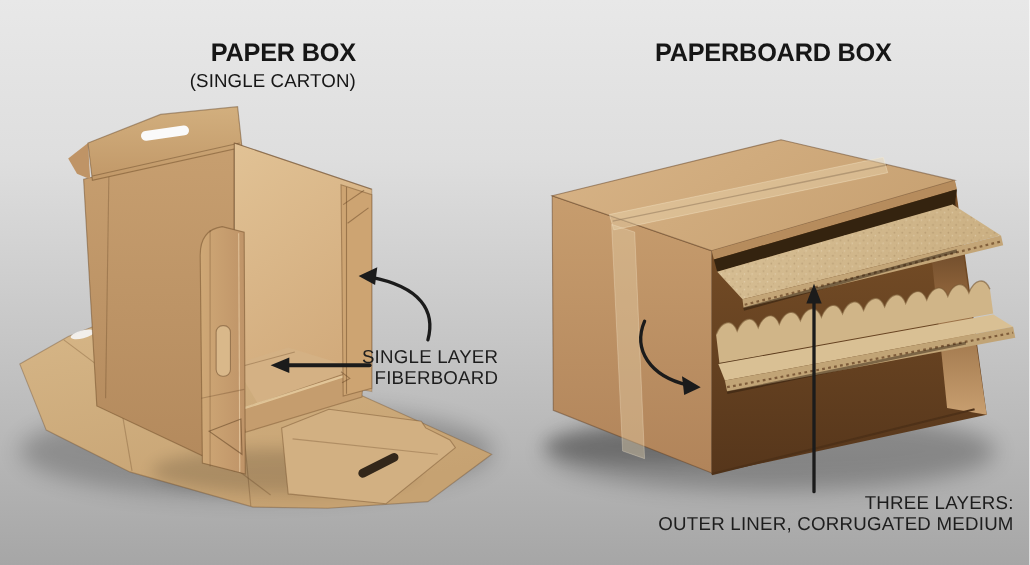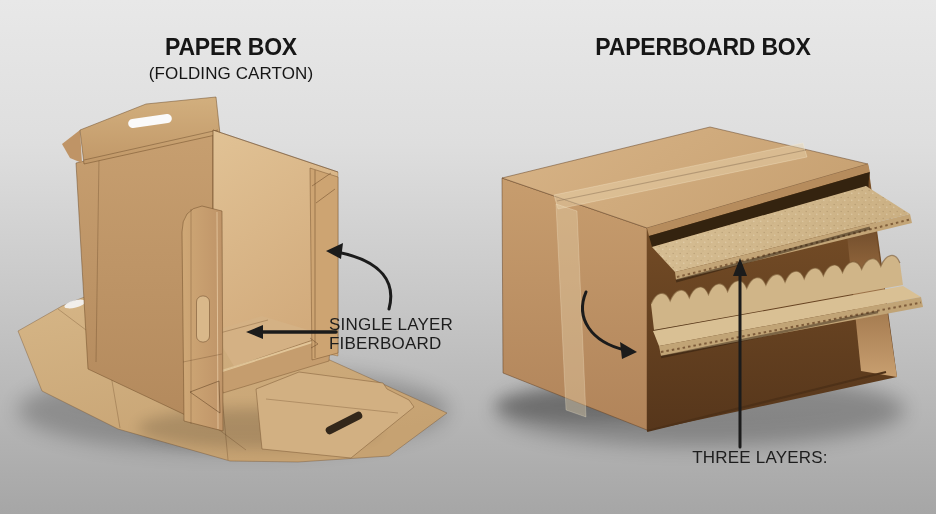--- a/index.html
+++ b/index.html
@@ -5,23 +5,23 @@
   html,body{margin:0;padding:0;}
   .stage{
     position:relative;width:936px;height:514px;overflow:hidden;
     background:linear-gradient(180deg,#e8e8e8 0%,#dedede 28%,#c6c6c6 60%,#a6a6a6 100%);
     font-family:"Liberation Sans", sans-serif;
   }
   .stage svg{position:absolute;left:0;top:0;}
   .title-block{position:absolute;text-align:center;transform:translateX(-50%);color:#161616;white-space:nowrap;}
   .title-block .t{font-size:23px;font-weight:700;letter-spacing:-0.2px;}
   .title-block .s{font-size:17px;font-weight:400;margin-top:3px;letter-spacing:0.1px;}
-  .annotation{position:absolute;text-align:left;transform:translateX(-50%);color:#1d1d1d;
+  .annotation{position:absolute;text-align:right;transform:translateX(-50%);color:#1d1d1d;
     font-size:17px;line-height:19px;letter-spacing:0.2px;white-space:nowrap;}
-  #paper-title{left:231px;top:34px;}
+  #paper-title{left:248px;top:34px;text-align:right;}
   #cardboard-title{left:703px;top:34px;}
   #single-layer-label{left:391px;top:315px;}
   #three-layers-label{left:716px;top:448px;margin-left:44px;}
 </style>
 </head>
 <body>
 
 <div class="stage">
 
 <svg width="936" height="514" viewBox="0 0 936 514">
@@ -185,25 +185,26 @@
     <polygon points="637,352 620,342 622,359" fill="#1b1b1b"></polygon>
   </g>
   <g>
     <path d="M 740 447 L 740 266" fill="none" stroke="#1b1b1b" stroke-width="3" stroke-linecap="round"></path>
     <polygon points="740,258 733,276 747,276" fill="#1b1b1b"></polygon>
   </g>
 </svg>
 
   <div class="title-block" id="paper-title">
     <div class="t">PAPER BOX</div>
-    <div class="s">(FOLDING CARTON)</div>
+    <div class="s">(SINGLE CARTON)</div>
   </div>
   <div class="title-block" id="cardboard-title">
     <div class="t">PAPERBOARD BOX</div>
   </div>
   <div class="annotation" id="single-layer-label">
     <div>SINGLE LAYER</div>
     <div>FIBERBOARD</div>
   </div>
   <div class="annotation" id="three-layers-label">
     <div>THREE LAYERS:</div>
+    <div>OUTER LINER, CORRUGATED MEDIUM</div>
   </div>
 </div>
 
 </body></html>

